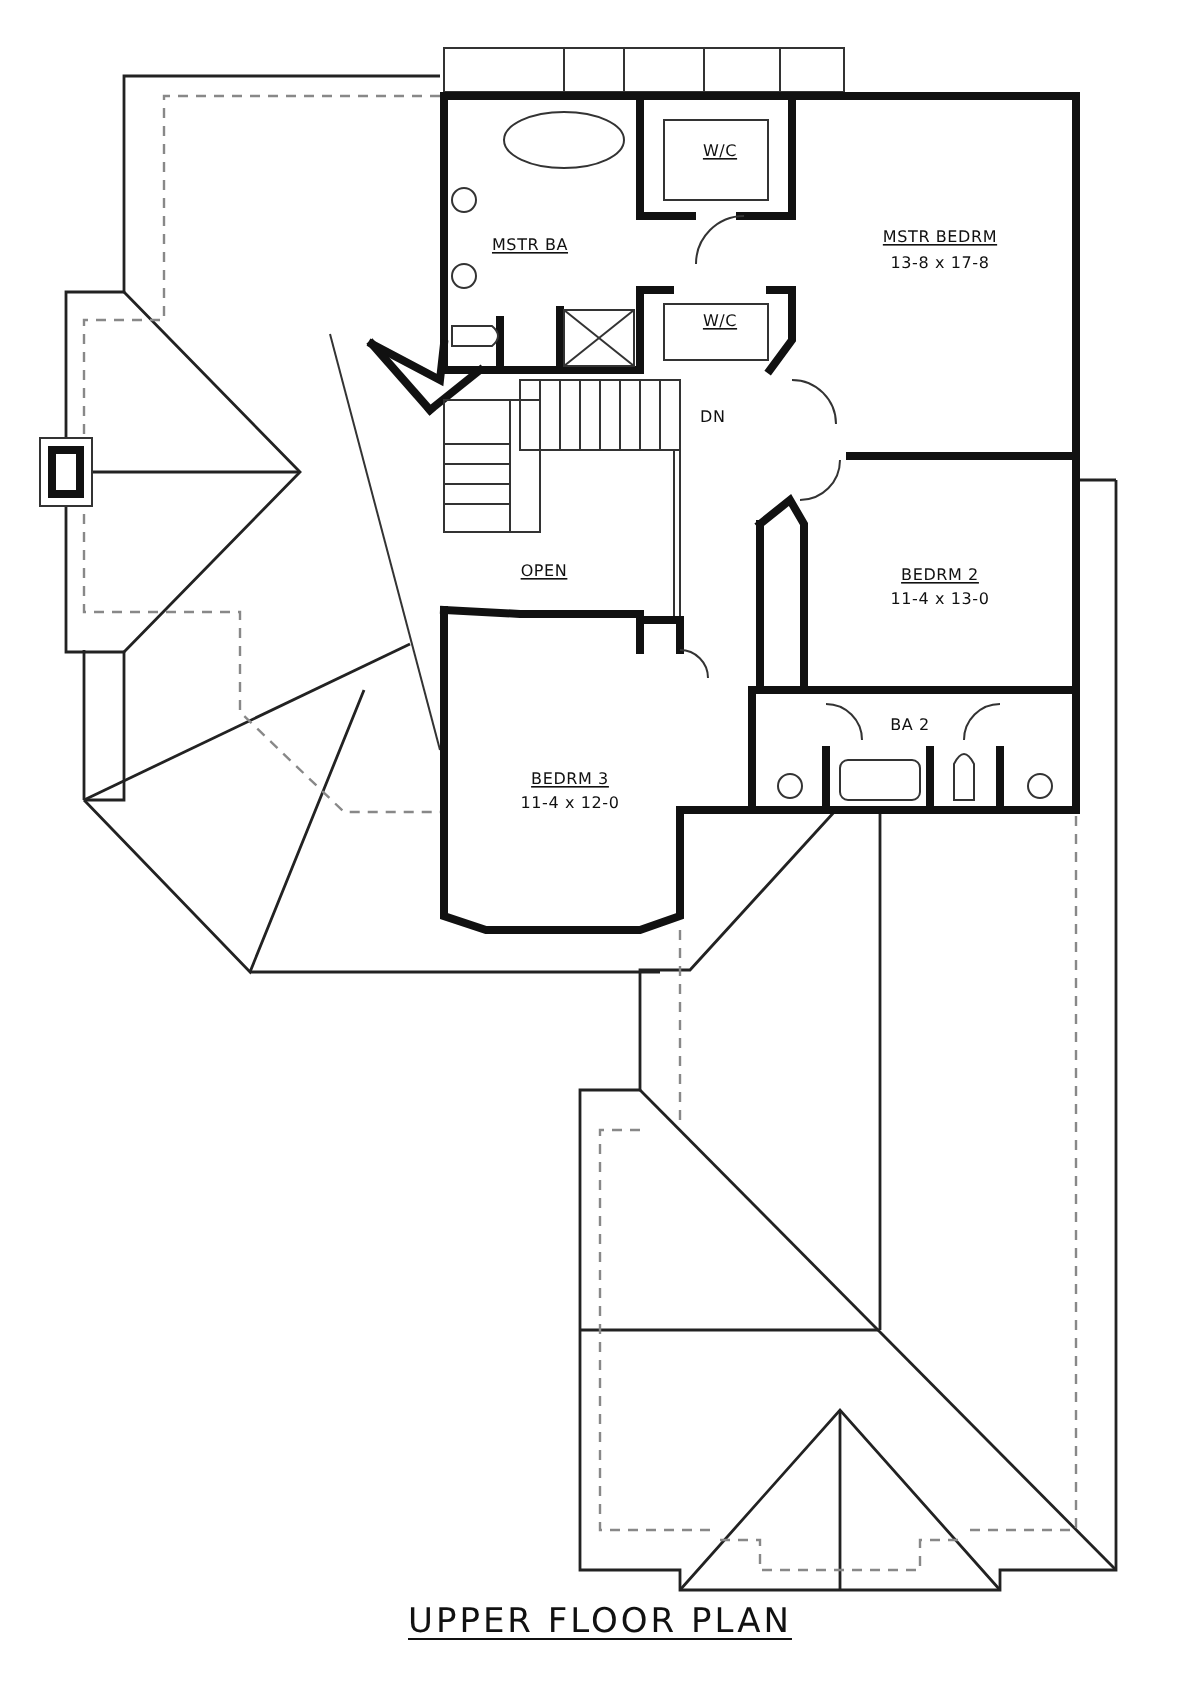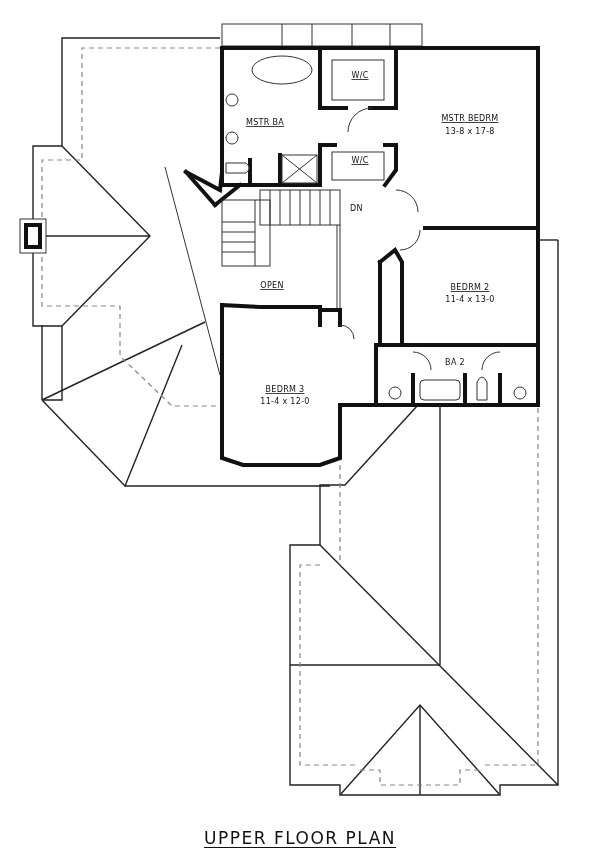--- a/index.html
+++ b/index.html
@@ -5,21 +5,21 @@
   html, body { margin: 0; padding: 0; background: #ffffff; }
   body { width: 600px; height: 853px; overflow: hidden; position: relative; font-family: "DejaVu Sans", sans-serif; }
   svg { position: absolute; left: 0; top: 0; }
   .wall { stroke: #111; stroke-width: 4; fill: none; stroke-linecap: square; }
   .roof { stroke: #222; stroke-width: 1.4; fill: none; }
   .thin { stroke: #333; stroke-width: 1; fill: none; }
   .dash { stroke: #888; stroke-width: 1.2; fill: none; stroke-dasharray: 5 4; }
   .fix { stroke: #333; stroke-width: 1; fill: #fff; }
   .lbl { font-family: "DejaVu Sans", sans-serif; font-size: 8px; fill: #111; letter-spacing: 0.3px; }
   .lbl-u { text-decoration: underline; }
-  .title { position: absolute; left: 0; width: 600px; top: 828px; text-align: center; font-family: "DejaVu Sans", sans-serif; font-size: 17px; letter-spacing: 1.5px; color: #111; }
+  .title { position: absolute; left: 0; width: 600px; top: 801px; text-align: center; font-family: "DejaVu Sans", sans-serif; font-size: 17px; letter-spacing: 1.5px; color: #111; }
   .title span { text-decoration: underline; text-underline-offset: 3px; }
 </style>
 </head>
 <body>
 
 <svg width="600" height="853" viewBox="0 0 600 853">
 
   <g>
     <polyline class="roof" points="220,38 62,38 62,146 33,146 33,326 62,326 62,400 42,400 42,400"></polyline>
     <polyline class="roof" points="62,146 150,236 62,326"></polyline>

